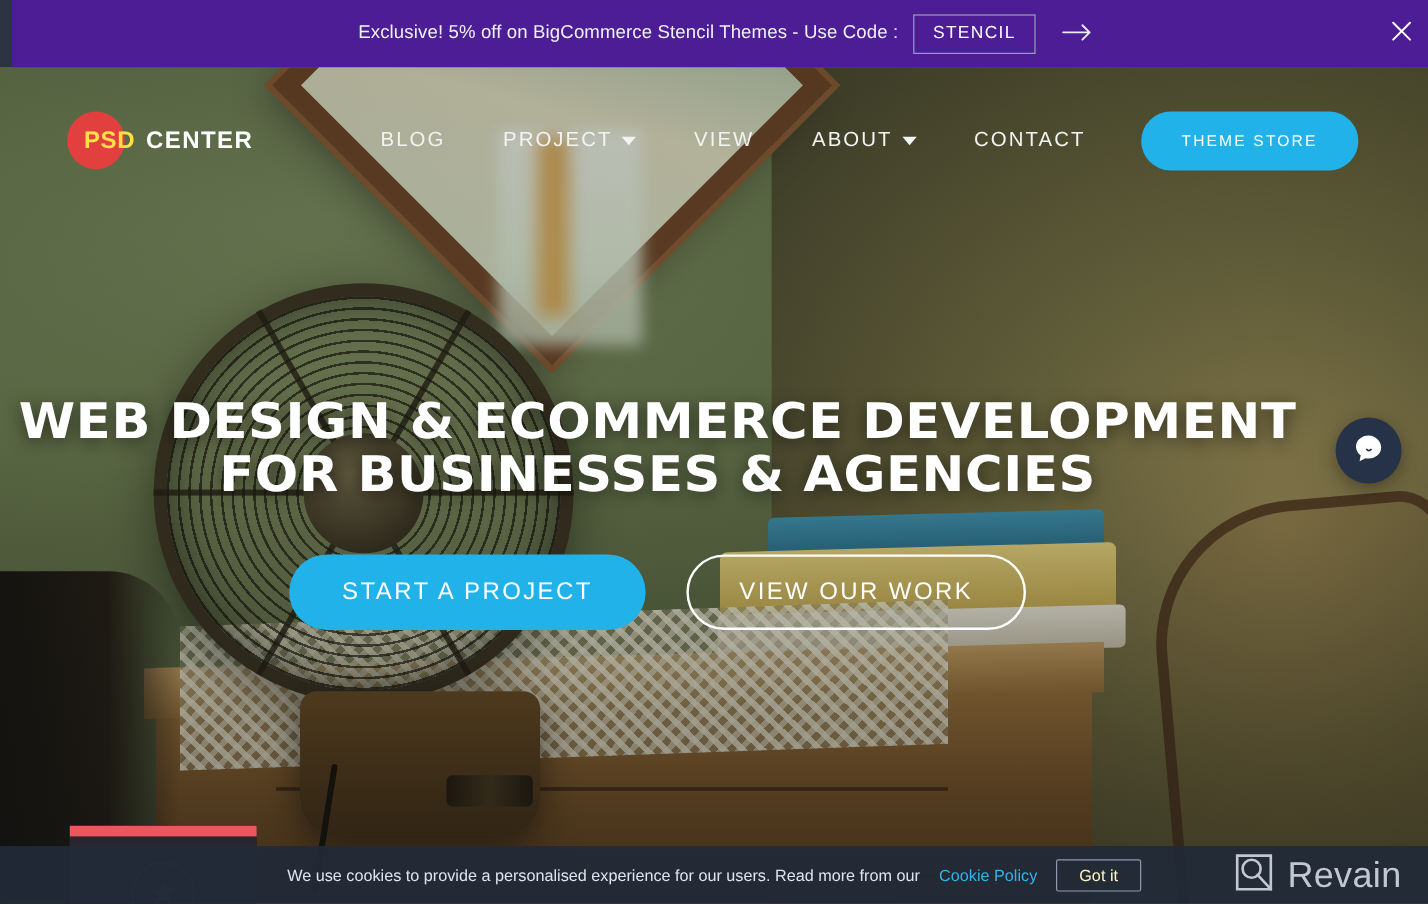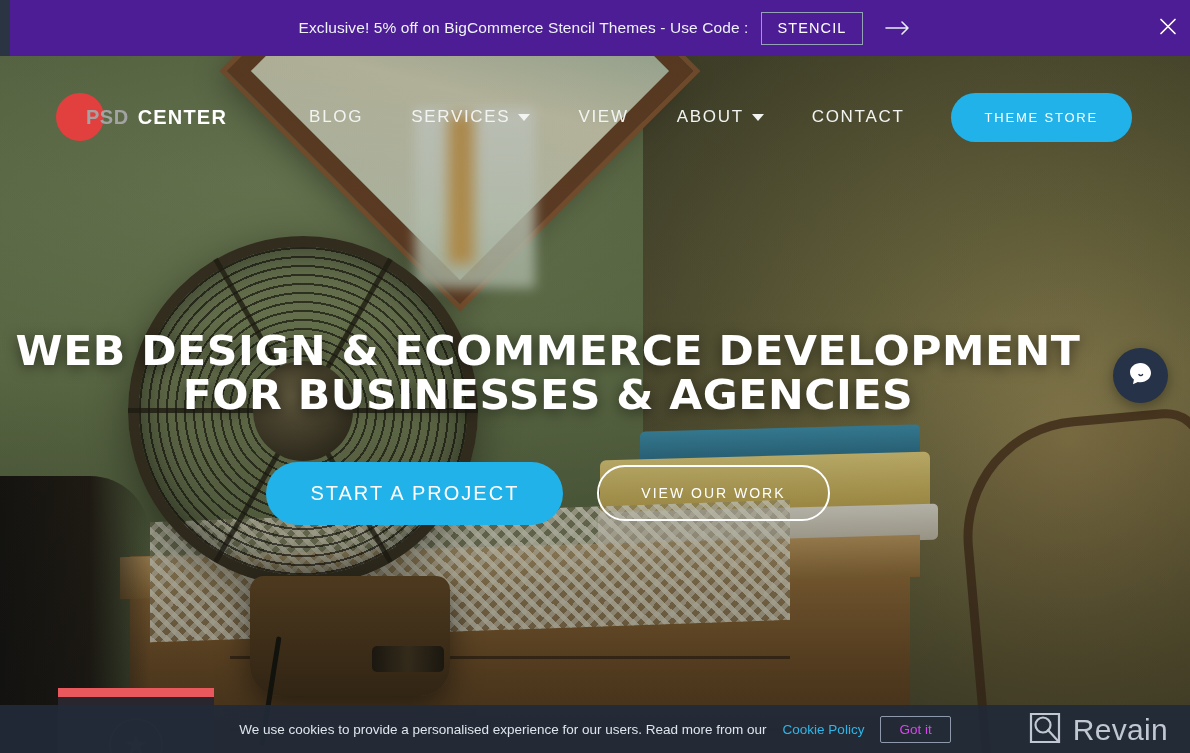--- a/index.html
+++ b/index.html
@@ -194,22 +194,22 @@
     z-index:20;
   }
   .logo{ display:flex; align-items:center; position:relative; }
   .logo-circle{
     position:absolute; left:-2px; top:50%; transform:translateY(-50%);
     width:48px; height:48px; border-radius:50%;
     background:#e2403f;
   }
   .logo-psd{
     position:relative; z-index:2;
-    color:#a3a3a3; font-size:20px; font-weight:bold;
-    letter-spacing:.5px; padding-left:28px;
+    color:#fde047; font-size:20px; font-weight:bold;
+    letter-spacing:.5px; padding-left:12px;
   }
   .logo-center{
     position:relative; z-index:2;
     color:#ffffff; font-size:20px; font-weight:bold;
     letter-spacing:1.2px; margin-left:9px;
   }
   .nav{
     margin-left:auto; display:flex; align-items:center; gap:0;
   }
   .nav-item{
@@ -255,21 +255,21 @@
     display:flex; align-items:center; justify-content:center; gap:34px;
   }
   .btn-primary{
     background:#22b2ea; color:#ffffff;
     font-size:20px; letter-spacing:2px;
     padding:20px 44px; border-radius:40px;
     white-space:nowrap;
   }
   .btn-outline{
     border:2px solid #ffffff; color:#ffffff;
-    font-size:14px; letter-spacing:2px;
+    font-size:20px; letter-spacing:2px;
     padding:18px 42px; border-radius:40px;
     background:transparent; white-space:nowrap;
   }
 
   
   .chat-widget{
     position:absolute; right:22px; top:348px;
     width:55px; height:55px; border-radius:50%;
     background:#253247;
     display:flex; align-items:center; justify-content:center;
@@ -308,21 +308,21 @@
     z-index:50;
   }
   .cookie-text{
     color:#dfe5ec; font-size:13.5px;
   }
   .cookie-link{
     color:#2fb5e8; font-size:13.5px;
   }
   .cookie-btn{
     border:1px solid #8e9aab;
-    color:#d946ef; font-size:13.5px;
+    color:#fef9c3; font-size:13.5px;
     padding:5px 18px; background:transparent;
     border-radius:2px;
   }
 
   
   .revain{
     position:absolute; right:22px; bottom:4px;
     display:flex; align-items:center; gap:11px;
     z-index:55;
   }
@@ -387,21 +387,21 @@
     <span class="logo-circle"></span>
     <span class="logo-psd">PSD</span>
     <span class="logo-center">CENTER</span>
   </div>
 
   <nav class="nav">
     <a class="nav-item">
       <span>BLOG</span>
     </a>
     <a class="nav-item">
-      <span>SERVICES</span>
+      <span>PROJECT</span>
       <i class="caret"></i>
     </a>
     <a class="nav-item">
       <span>VIEW</span>
     </a>
     <a class="nav-item">
       <span>ABOUT</span>
       <i class="caret"></i>
     </a>
     <a class="nav-item">

